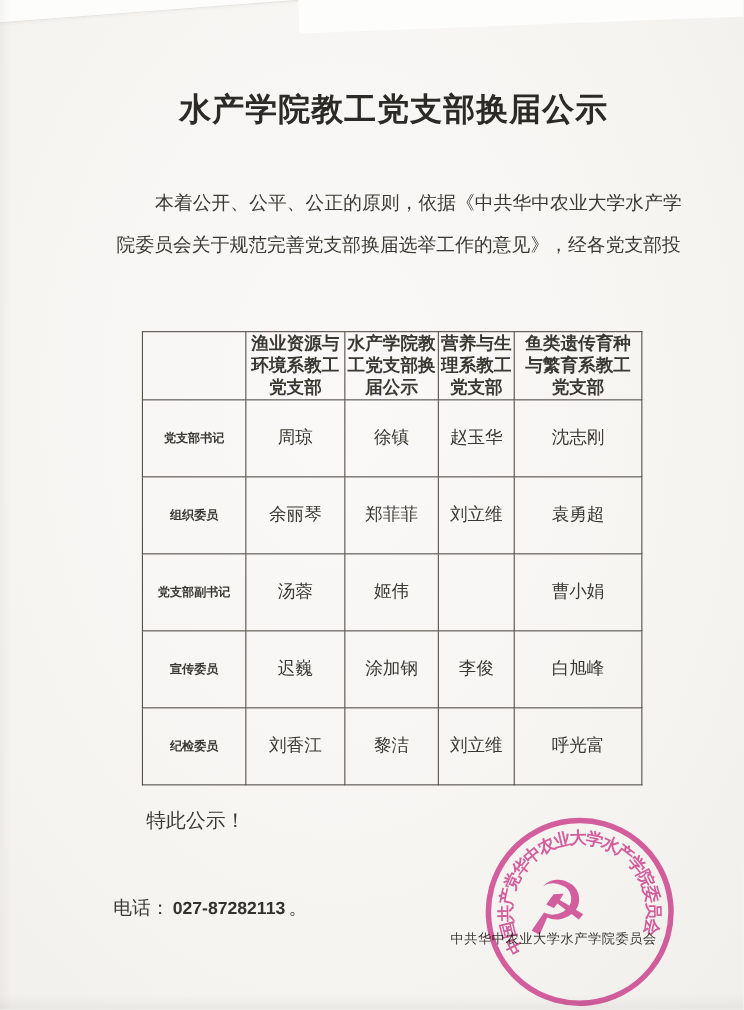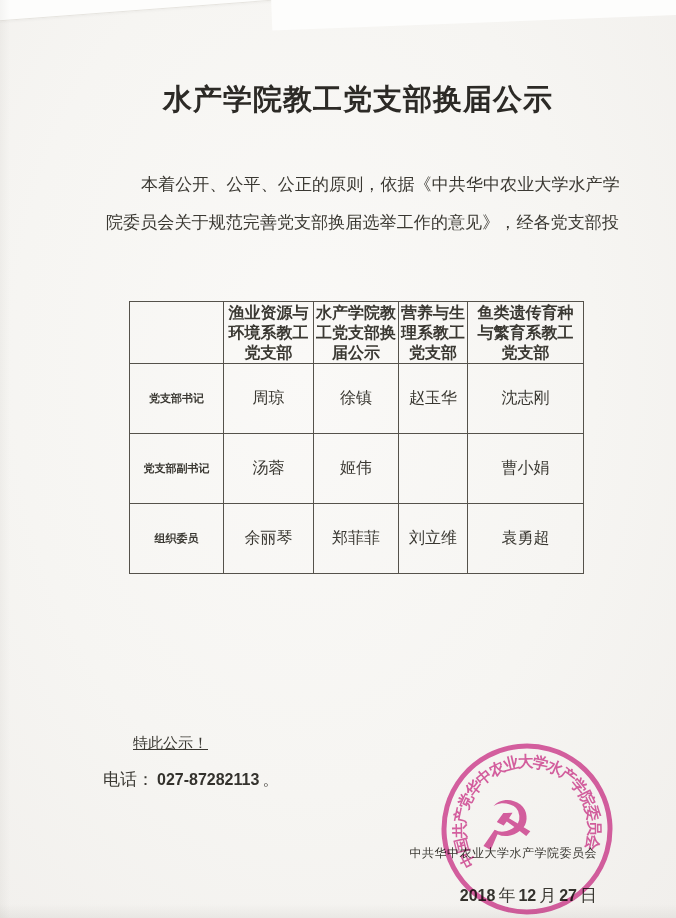--- a/index.html
+++ b/index.html
@@ -79,23 +79,23 @@
     font-size: 16px; font-weight: bold;
     line-height: 20px;
   }
   table.roster tr.body th {
     height: 69px;
     font-size: 11px; font-weight: bold;
     letter-spacing: 0;
   }
   table.roster tr.body td { font-size: 16px; font-weight: normal; }
 
-  .hereby   { position: absolute; left: 133px; top: 734px; font-size: 15px; text-decoration: underline; }
+  .hereby   { position: absolute; left: 133px; top: 734px; font-size: 18px; }
   .notice   { position: absolute; left: 141px; top: 773px; font-size: 17px; white-space: nowrap; }
-  .phoneline{ position: absolute; left: 103px; top: 768px; font-size: 17px; white-space: nowrap; }
+  .phoneline{ position: absolute; left: 103px; top: 814px; font-size: 17px; white-space: nowrap; }
   .signature{ position: absolute; right: 79px; top: 845px; font-size: 12px; letter-spacing: 0.5px; }
   .dateline { position: absolute; right: 79px; top: 884px; font-size: 17px; }
   .num {
     font-family: "Liberation Sans", "DejaVu Sans", sans-serif;
     font-weight: 600; font-size: 16px;
     color: #34322d;
     margin: 0 3px;
   }
 
   .seal {
@@ -153,44 +153,57 @@
         <th>鱼类遗传育种与繁育系教工党支部</th>
       </tr>
       <tr class="body">
         <th>党支部书记</th>
         <td>周琼</td>
         <td>徐镇</td>
         <td>赵玉华</td>
         <td>沈志刚</td>
       </tr>
       <tr class="body">
+        <th>组织委员</th>
+        <td>余丽琴</td>
+        <td>郑菲菲</td>
+        <td>刘立维</td>
+        <td>袁勇超</td>
+      </tr>
+      <tr class="body">
         <th>党支部副书记</th>
         <td>汤蓉</td>
         <td>姬伟</td>
         <td></td>
         <td>曹小娟</td>
       </tr>
       <tr class="body">
-        <th>组织委员</th>
-        <td>余丽琴</td>
-        <td>郑菲菲</td>
+        <th>宣传委员</th>
+        <td>迟巍</td>
+        <td>涂加钢</td>
+        <td>李俊</td>
+        <td>白旭峰</td>
+      </tr>
+      <tr class="body">
+        <th>纪检委员</th>
+        <td>刘香江</td>
+        <td>黎洁</td>
         <td>刘立维</td>
-        <td>袁勇超</td>
+        <td>呼光富</td>
       </tr>
     </tbody>
   </table>
 
   <div class="hereby">特此公示！</div>
 
 
   <div class="phoneline"><span>电话：</span><span class="num">027-87282113</span><span>。</span></div>
 
   <div class="signature">中共华中农业大学水产学院委员会</div>
 
-  <div class="dateline"><span class="num">2018</span><span>年</span><span class="num">12</span><span>月</span><span class="num">27</span><span>日</span></div>
 
   <div class="seal">
     <svg viewBox="0 0 178 178" width="178" height="178" xmlns="http://www.w3.org/2000/svg">
       <circle class="ring" cx="89" cy="89" r="83"></circle>
       <path id="sealArc" d="M 34.3 118.1 A 62 62 0 1 1 143.7 118.1" fill="none"></path>
       <text class="arc"><textPath href="#sealArc" startOffset="0" textLength="252" lengthAdjust="spacing">中国共产党华中农业大学水产学院委员会</textPath></text>
       <text class="emblem" x="68" y="106" text-anchor="middle">☭</text>
     </svg>
   </div>
 

